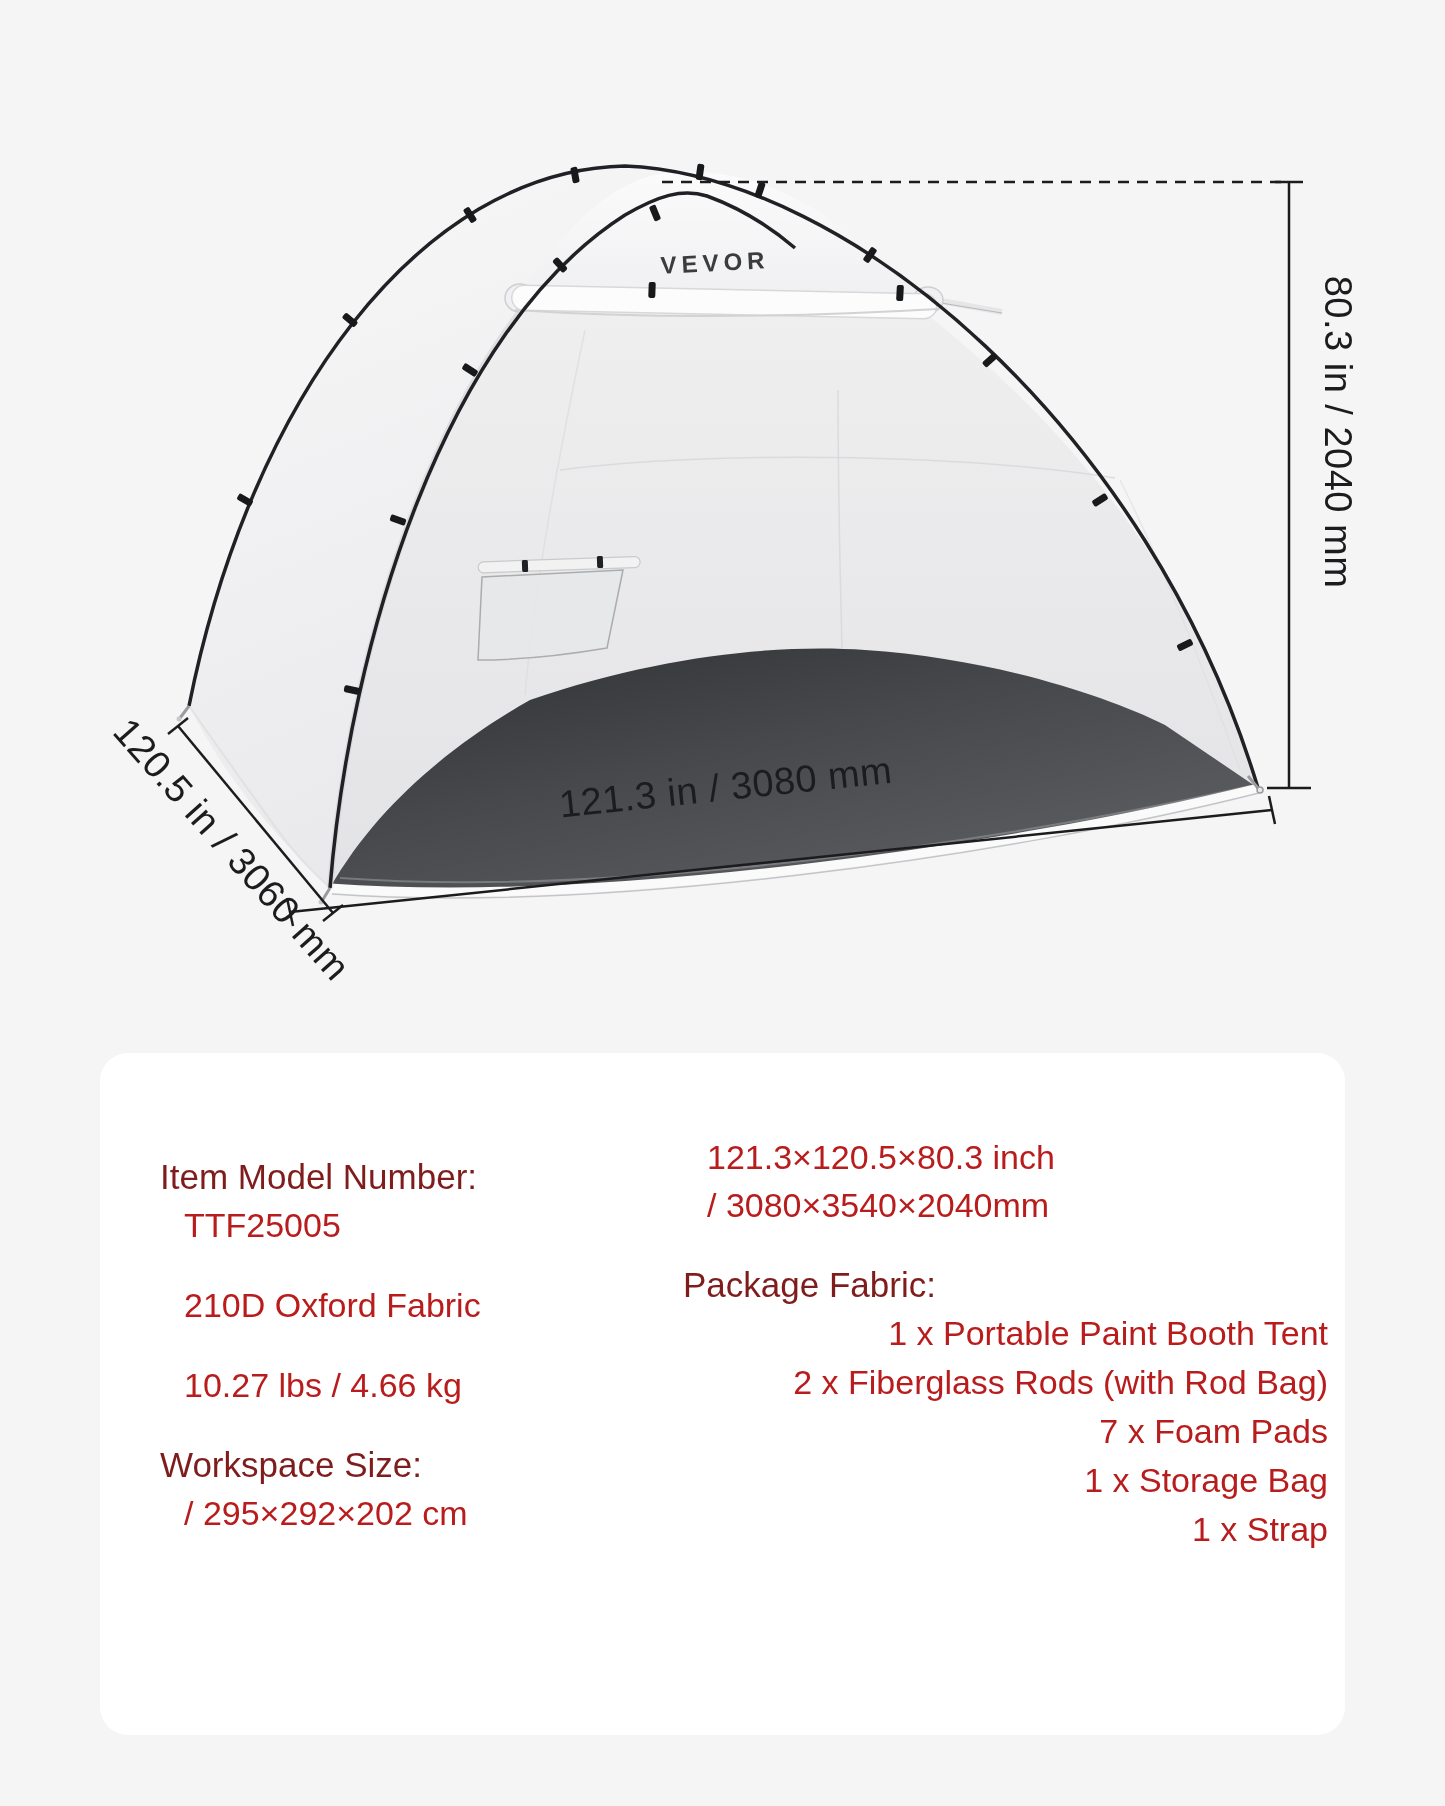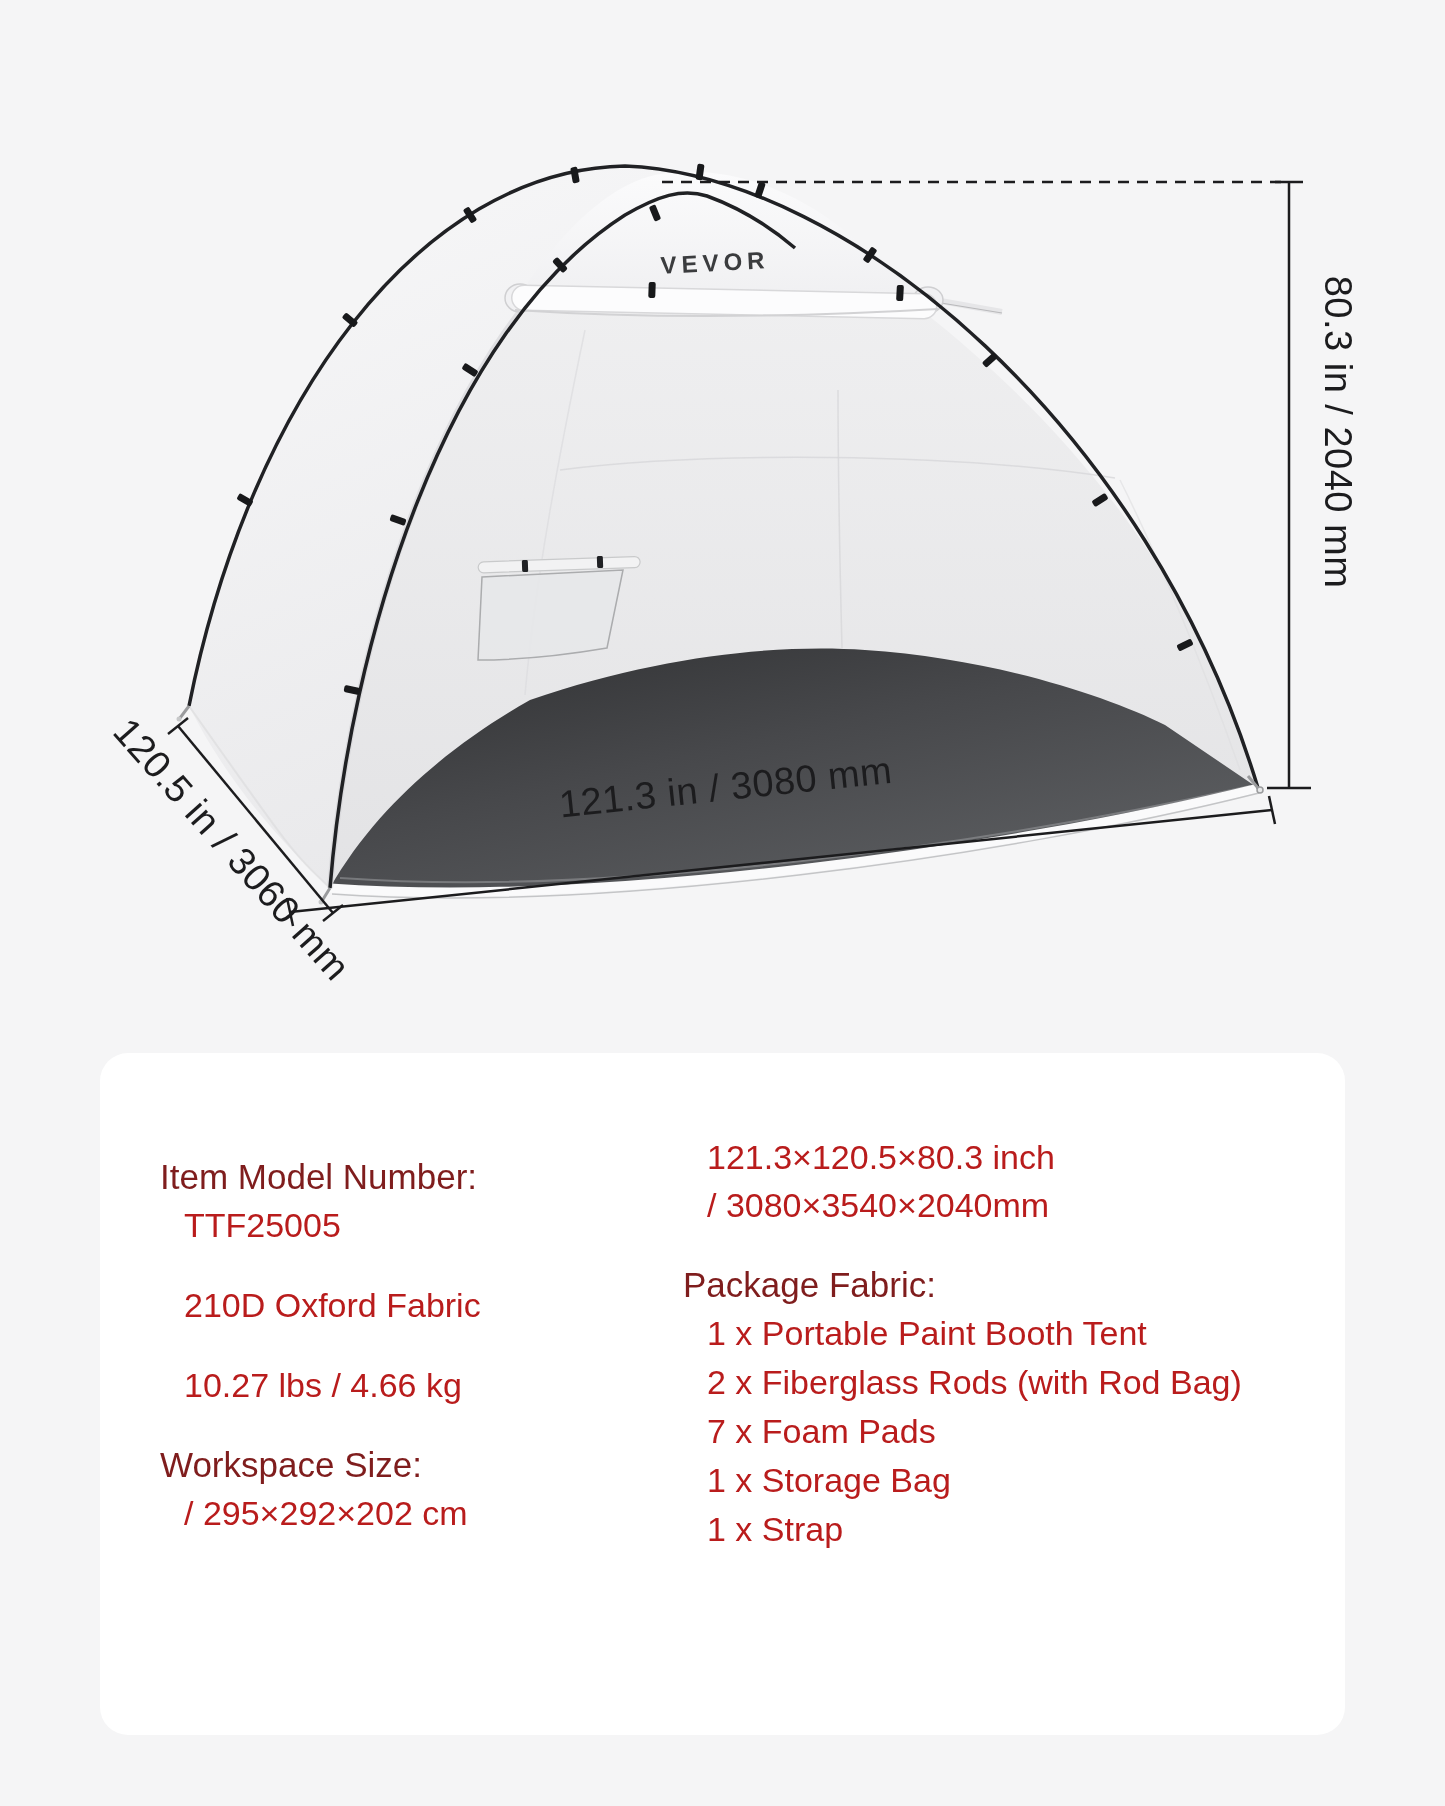--- a/index.html
+++ b/index.html
@@ -25,21 +25,21 @@
   .panel{
     position:absolute;left:100px;top:1053px;width:1245px;height:682px;
     background:#FFFFFF;border-radius:28px;
   }
   .col{position:absolute;top:80px;}
   .col-left{left:60px;width:505px;}
   .col-right{left:583px;width:645px;}
   .spec-group{margin-bottom:32px;}
   .spec-label{font-size:35px;line-height:48px;color:#7f1d1d;font-weight:400;white-space:nowrap;margin-top:20px;}
   .spec-value{font-size:34px;line-height:48px;color:#b91c1c;font-weight:400;white-space:nowrap;margin-left:24px;}
-  .col-right .pkg .spec-value{line-height:49px;}
+  .col-right .pkg .spec-value{line-height:49px;text-align:right;}
 </style>
 </head>
 <body>
 
 <div class="stage">
 
   <svg class="tent-svg" viewBox="0 0 1445 1010" aria-hidden="true">
     <defs>
       <linearGradient id="gFloor" x1="0" y1="0" x2="0.85" y2="1">
         <stop offset="0" stop-color="#2F3032"></stop>

